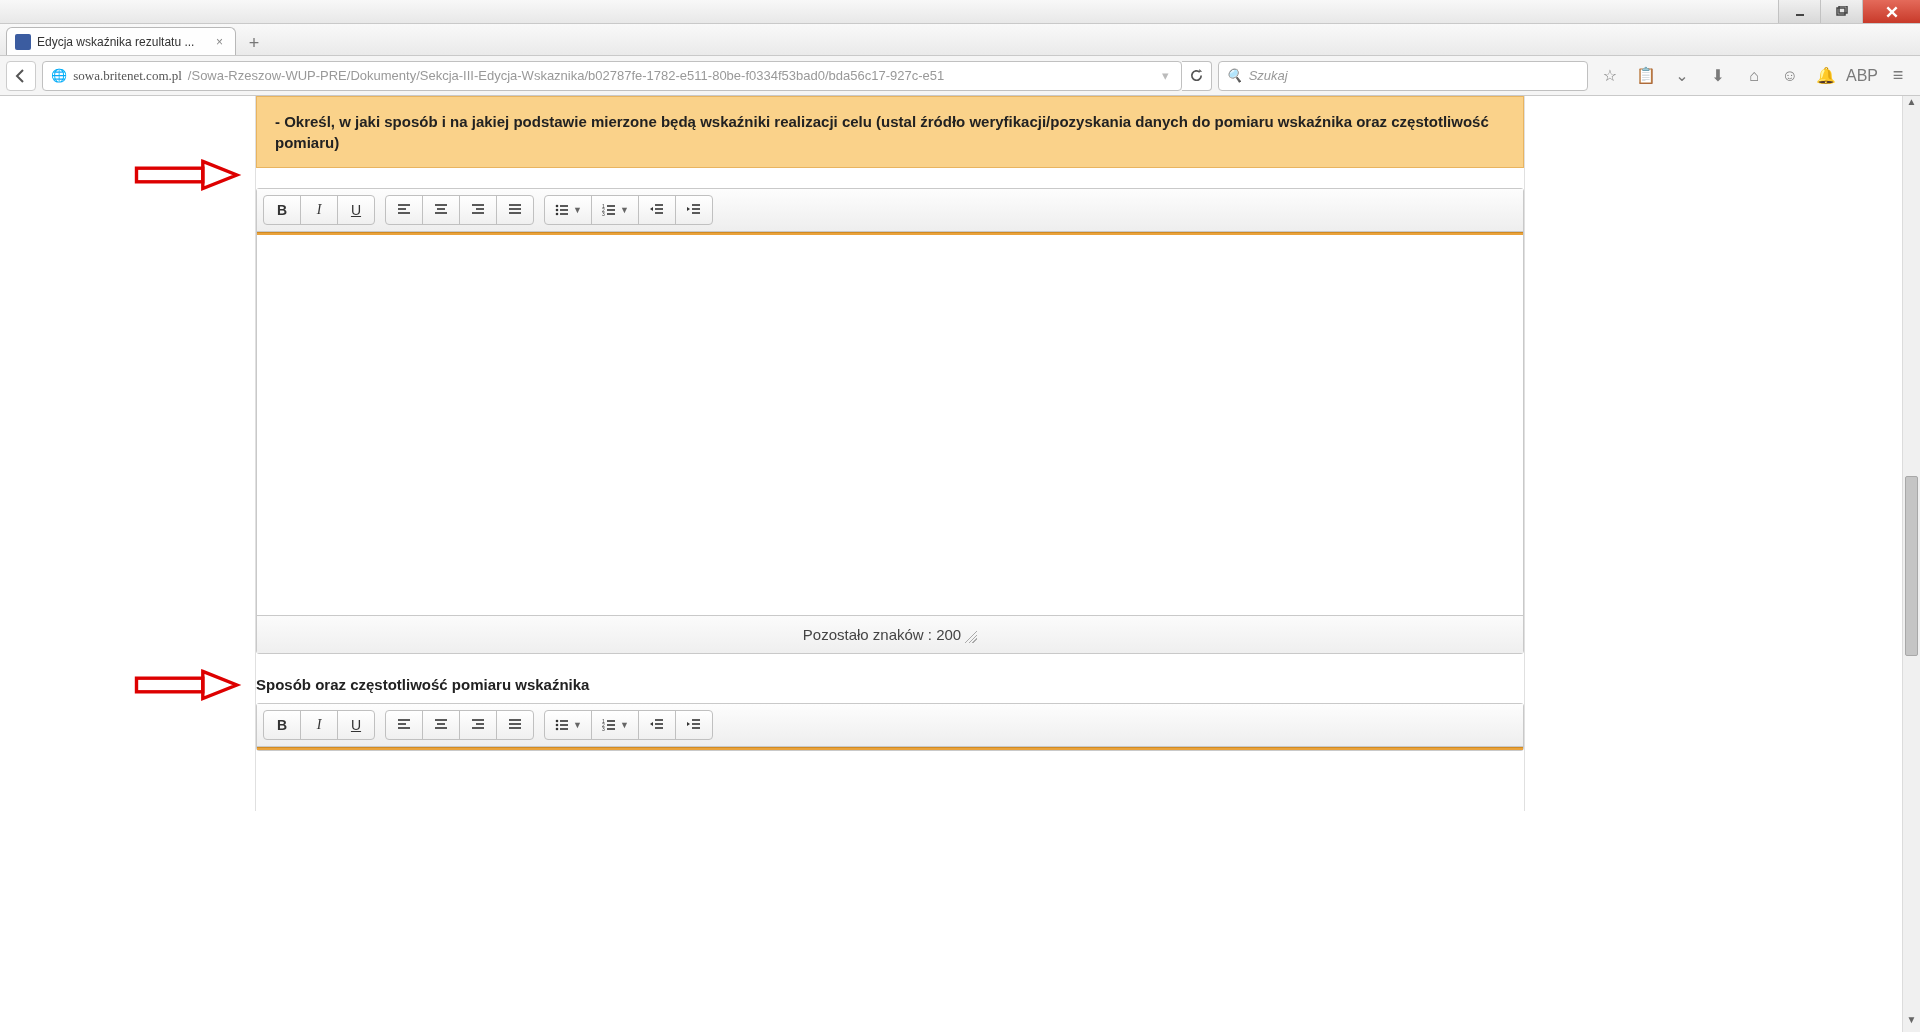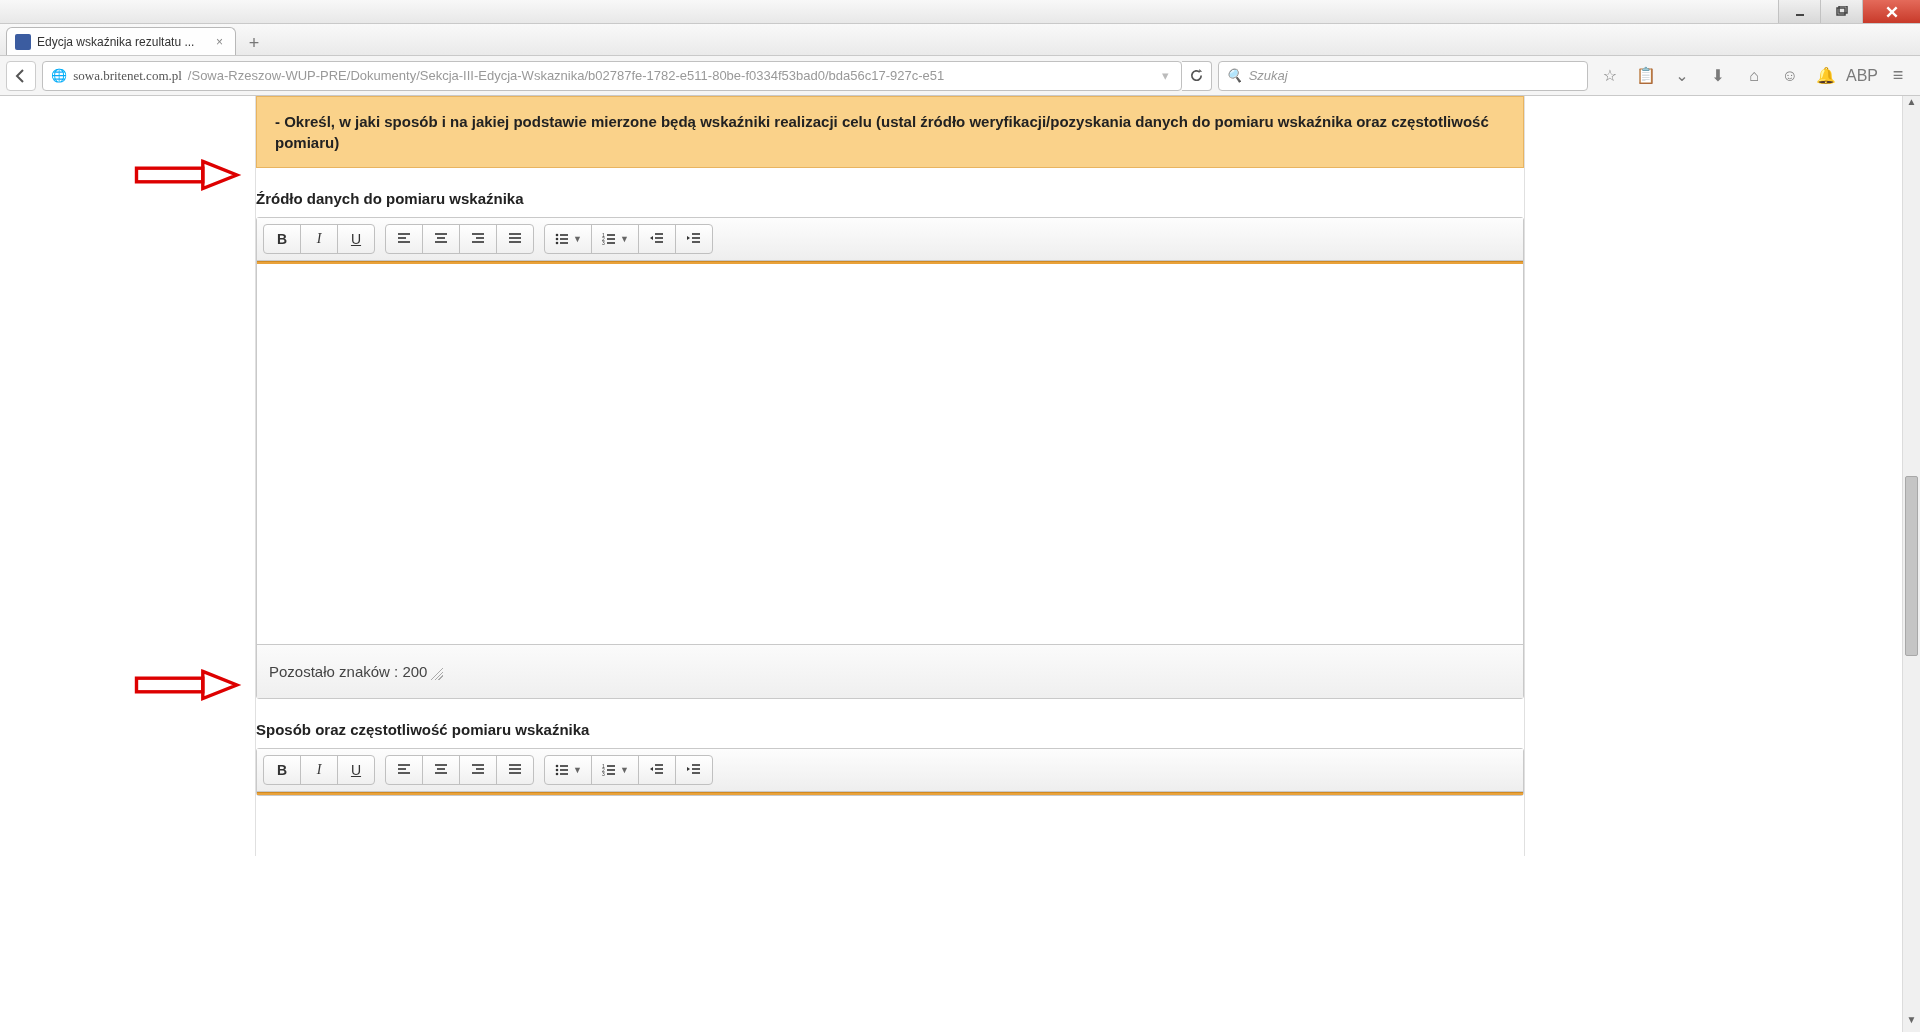--- a/index.html
+++ b/index.html
@@ -188,25 +188,25 @@
     background: #e9a23b;
     border-top:1px solid #d28a20;
   }
   .editor-body {
     height: 380px;
     background:#fff;
   }
   .editor-footer {
     background: linear-gradient(#fbfbfb,#efefef);
     border-top:1px solid #c9c9c9;
-    padding: 18px 12px;
+    padding: 10px 12px;
     font-size:15px;
     color:#444;
     display:flex;
-    justify-content:flex-start;
+    justify-content:center;
     align-items:center;
   }
   .resize-grip {
     width:16px; height:16px;
     background:
       linear-gradient(135deg, transparent 60%, #aaa 60%, #aaa 65%, transparent 65%,
                       transparent 72%, #aaa 72%, #aaa 77%, transparent 77%,
                       transparent 84%, #aaa 84%, #aaa 89%, transparent 89%);
   }
 
@@ -305,21 +305,20 @@
         <polygon points="78,4 118,20 78,36" fill="none" stroke="#d00" stroke-width="4"></polygon>
       </svg>
   </div>
 
   <div class="page">
 
     <div class="banner">
       <span>- Określ, w jaki sposób i na jakiej podstawie mierzone będą wskaźniki realizacji celu (ustal źródło weryfikacji/pozyskania danych do pomiaru wskaźnika oraz częstotliwość pomiaru)</span>
     </div>
 
-    <div class="field-label">Źródło danych do pomiaru wskaźnika</div>
 
     <div class="editor">
       <div class="editor-toolbar">
         <div class="btn-group">
           <div class="ed-btn" style="font-weight:bold">B</div>
           <div class="ed-btn" style="font-style:italic;font-family:serif">I</div>
           <div class="ed-btn" style="text-decoration:underline">U</div>
         </div>
         <div class="btn-group">
           <div class="ed-btn">

